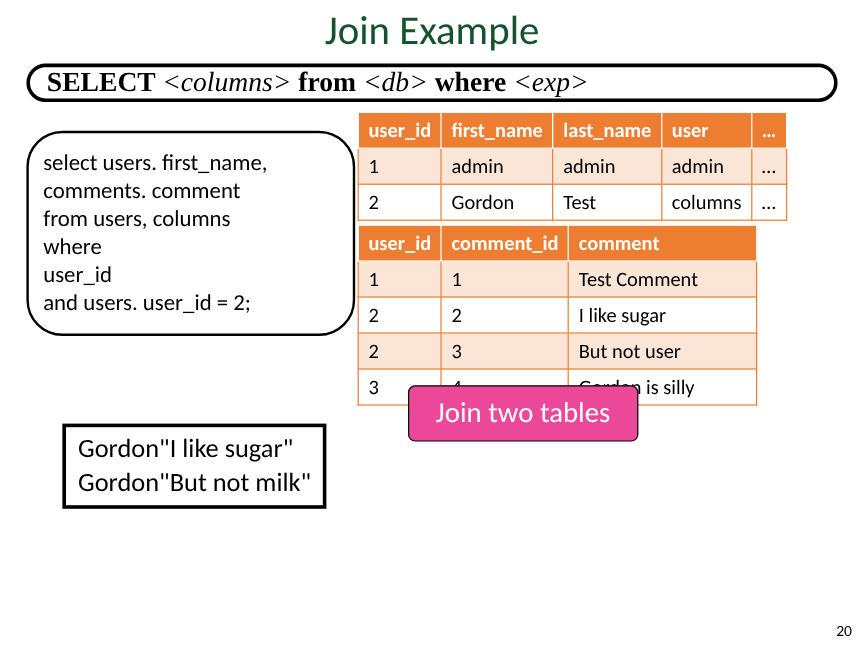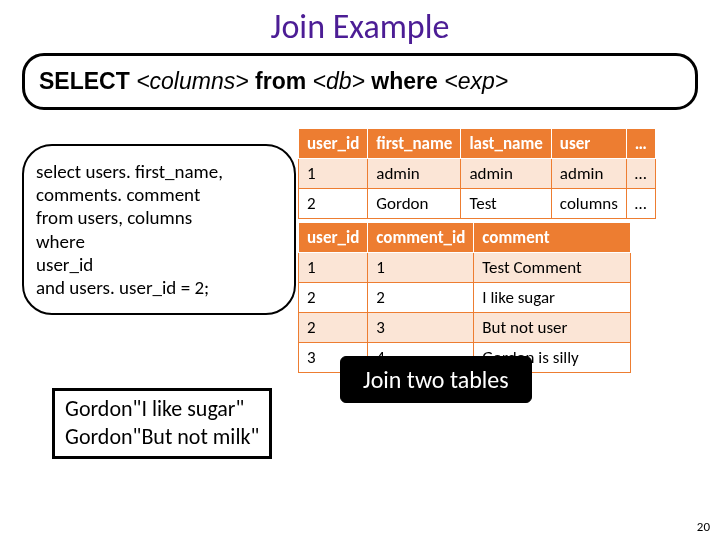--- a/index.html
+++ b/index.html
@@ -13,30 +13,30 @@
     overflow: hidden;
   }
   .slide {
     width: 720px;
     height: 540px;
     position: relative;
   }
   .title {
     text-align: center;
     font-size: 34px;
-    color: #4c1d95;
+    color: #14532d;
     padding-top: 6px;
     font-weight: 400;
   }
   .sql-box {
-    margin: 6px 22px 18px 22px;
+    margin: 6px 22px 8px 22px;
     border: 3px solid #000;
     border-radius: 22px;
-    padding: 12px 14px;
-    font-family: Liberation Sans, sans-serif;
+    padding: 0 14px;
+    font-family: Liberation Serif, serif;
     font-size: 23px;
     font-weight: bold;
   }
   .sql-box .kw { font-style: normal; }
   .sql-box .ph { font-style: italic; font-weight: normal; }
   .content {
     position: relative;
   }
   .query-box {
     position: absolute;
@@ -70,21 +70,21 @@
     border: 1px solid #ed7d31;
   }
   table tr:nth-child(even) td { background: #fbe5d6; }
   table tr:nth-child(odd) td  { background: #fff; }
   .users-table { left: 298px; top: 0px; }
   .comments-table { left: 298px; top: 94px; }
   .callout {
     position: absolute;
     left: 340px;
     top: 228px;
-    background: #000000;
+    background: #ec4899;
     color: #fff;
     font-size: 24px;
     padding: 8px 22px;
     border-radius: 6px;
     border: 1px solid #000;
   }
   .result-box {
     position: absolute;
     left: 52px;
     top: 260px;

